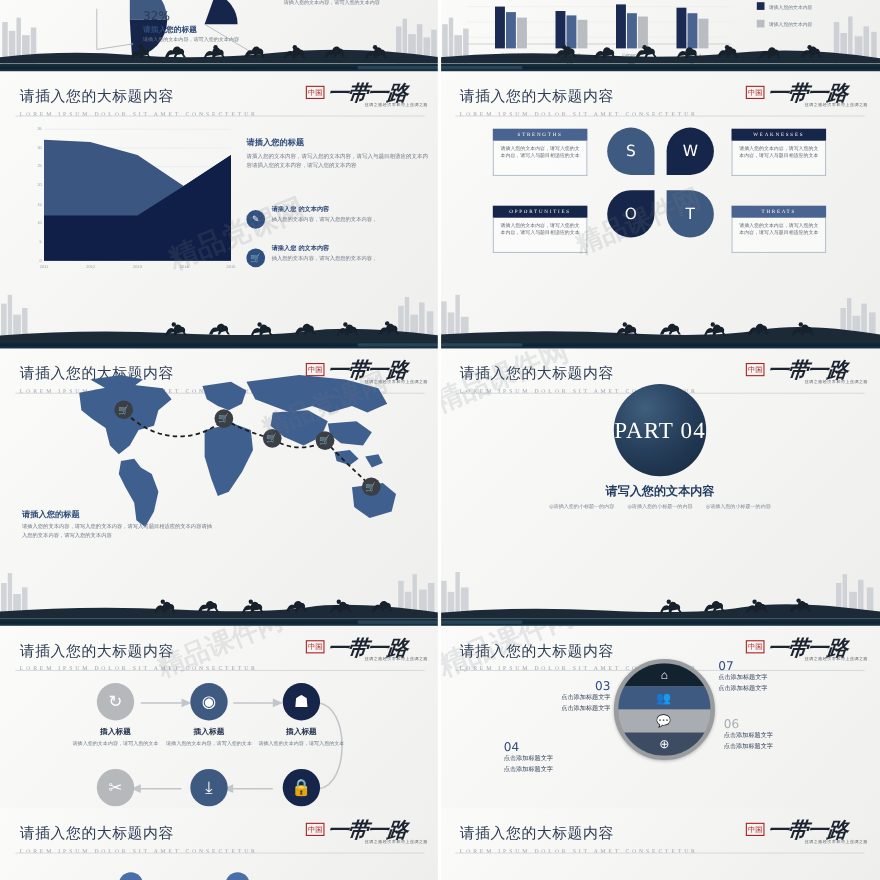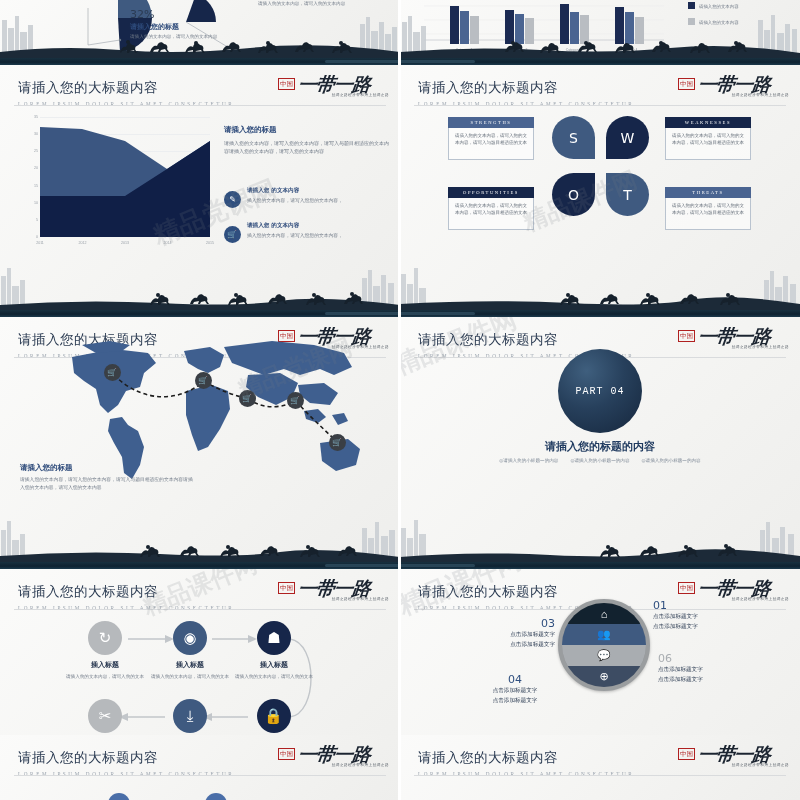--- a/index.html
+++ b/index.html
@@ -55,21 +55,21 @@
 
   
   .mapwrap { position:absolute; left:52px; top:22px; width:330px; height:160px; }
   .mapcap { position:absolute; left:20px; top:146px; width:175px; }
   .mapcap .h { font-size:7.5px; color:#2d4a7a; font-weight:bold; font-family:"DejaVu Sans", sans-serif; }
   .mapcap .p { font-size:4.8px; color:#6d7785; line-height:1.65; margin-top:3px; font-family:"DejaVu Sans", sans-serif; }
 
   
   .bigcircle { position:absolute; left:50%; top:32px; width:84px; height:84px; margin-left:-42px; border-radius:50%;
       background:radial-gradient(circle at 34% 26%, #3f5f7e 0%, #27405c 45%, #15263c 100%); color:#fff;
-      display:flex; align-items:center; justify-content:center; font-size:10px; letter-spacing:1px; font-family:Liberation Mono, monospace; }
+      display:flex; align-items:center; justify-content:center; font-size:21px; letter-spacing:1px; font-family:Liberation Serif, serif; }
   .p4title { position:absolute; left:0; top:122px; width:400px; text-align:center; font-size:11px; color:#1f3a5f; font-weight:bold; font-family:"DejaVu Sans", sans-serif; }
   .p4subs { position:absolute; left:0; top:141px; width:400px; display:flex; justify-content:center; gap:12px; }
   .p4subs span { font-size:4.6px; color:#7b8694; font-family:"DejaVu Sans", sans-serif; }
 
   
   .node { position:absolute; width:90px; text-align:center; }
   .node .ic { width:34px; height:34px; border-radius:50%; margin:0 auto; display:flex; align-items:center; justify-content:center; color:#fff; font-size:15px; }
   .node .nh { font-size:7px; color:#1f2f49; font-weight:bold; margin-top:5px; font-family:"DejaVu Sans", sans-serif; }
   .node .np { font-size:4.6px; color:#6d7785; line-height:1.6; margin-top:3px; font-family:"DejaVu Sans", sans-serif; }
 
@@ -469,21 +469,21 @@
     <div class="hdline"></div>
     <div class="logo">
       <div class="cn">中国</div>
       <div class="cal">一带一路</div>
       <div class="sub2">丝绸之路经济带和海上丝绸之路</div>
     </div>
 
     <div class="bigcircle">
       <span>PART 04</span>
     </div>
-    <div class="p4title">请插入您的标题的内容</div>
+    <div class="p4title">请写入您的文本内容</div>
     <div class="p4subs">
       <span>◎请插入您的小标题一的内容</span>
       <span>◎请插入您的小标题一的内容</span>
       <span>◎请插入您的小标题一的内容</span>
     </div>
 
     <div class="decor">
       <svg viewBox="0 0 400 46" preserveAspectRatio="none">
         <g fill="#c7ccd1" opacity=".8">
           <rect x="1" y="12" width="5" height="34"></rect>
@@ -610,35 +610,35 @@
     </div>
 
     <div class="bandcircle">
       <div class="bnd" style="background:#12222f">⌂</div>
       <div class="bnd" style="background:#3f5a80">👥</div>
       <div class="bnd" style="background:#a9adb1">💬</div>
       <div class="bnd" style="background:#3d4c63">⊕</div>
     </div>
 
     <div class="lbl" style="left:253px;top:30px">
-      <div class="num" style="color:#2f4f7f">01</div>
+      <div class="num" style="color:#2f4f7f">07</div>
       <div class="ln">点击添加标题文字</div>
       <div class="ln">点击添加标题文字</div>
     </div>
     <div class="lbl" style="left:75px;top:48px;text-align:right;width:80px">
       <div class="num" style="color:#2f4f7f">03</div>
       <div class="ln">点击添加标题文字</div>
       <div class="ln">点击添加标题文字</div>
     </div>
     <div class="lbl" style="left:258px;top:83px">
       <div class="num" style="color:#a9adb1">06</div>
       <div class="ln">点击添加标题文字</div>
       <div class="ln">点击添加标题文字</div>
     </div>
-    <div class="lbl" style="left:75px;top:104px;text-align:center;width:80px">
+    <div class="lbl" style="left:58px;top:104px;text-align:left;width:80px">
       <div class="num" style="color:#2f4f7f">04</div>
       <div class="ln">点击添加标题文字</div>
       <div class="ln">点击添加标题文字</div>
     </div>
 
     <div class="decor">
       <svg viewBox="0 0 400 46" preserveAspectRatio="none">
         <g fill="#c7ccd1" opacity=".8">
           <rect x="1" y="12" width="5" height="34"></rect>
             <rect x="7" y="4" width="4" height="42"></rect>

